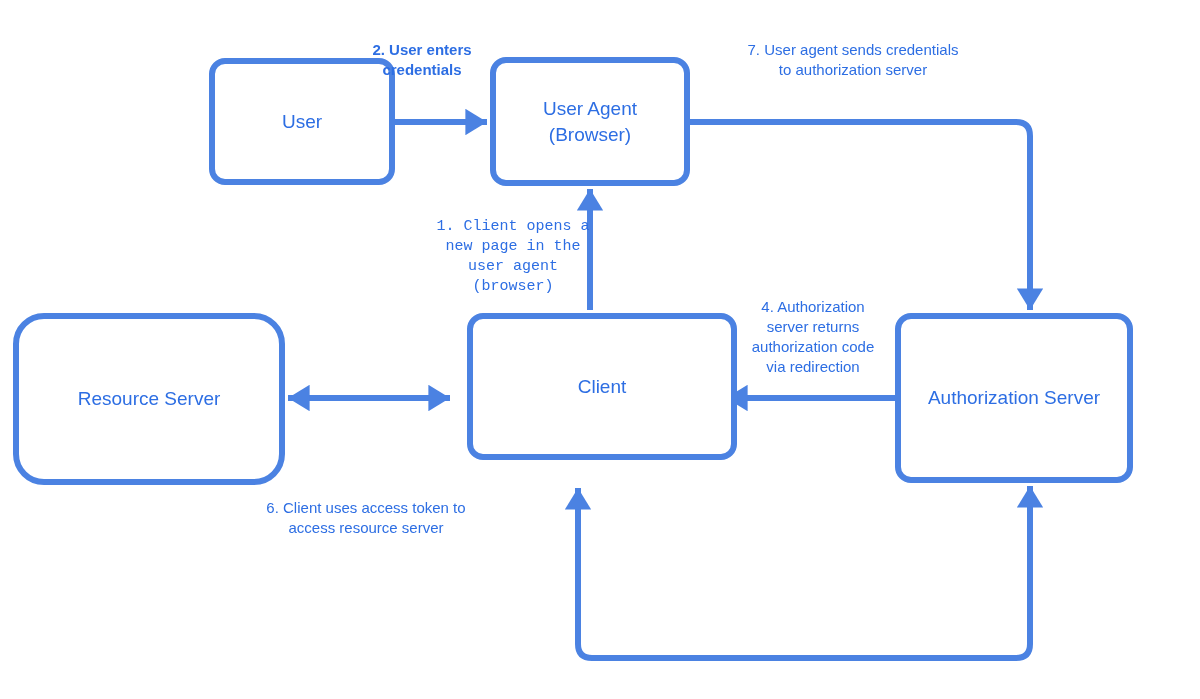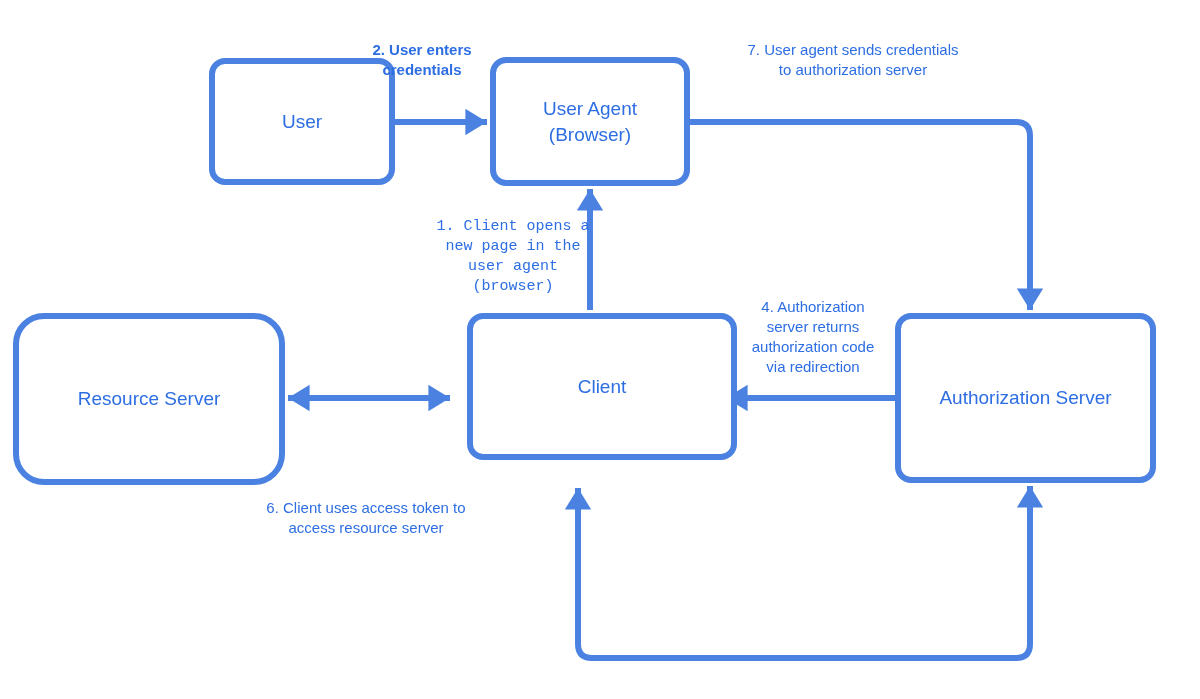--- a/index.html
+++ b/index.html
@@ -42,21 +42,21 @@
     text-align: center;
     color: var(--text);
     font-size: 19px;
     line-height: 26px;
     white-space: pre-line;
   }
   .n-user            { left: 177px; top: 58px;  width: 186px; height: 127px; margin-left: 32px; }
   .n-user-agent      { left: 490px; top: 57px;  width: 200px; height: 129px; }
   .n-resource-server { left: 13px;  top: 313px; width: 272px; height: 172px; border-radius: 31px; }
   .n-client          { left: 467px; top: 313px; width: 270px; height: 147px; }
-  .n-auth-server     { left: 895px; top: 313px; width: 261px; height: 170px; }
+  .n-auth-server     { left: 895px; top: 313px; width: 238px; height: 170px; }
   .step-label {
     position: absolute;
     transform: translateX(-50%);
     color: var(--text);
     font-size: 15px;
     line-height: 20px;
     text-align: center;
     white-space: pre-line;
   }
   .l-step1 { left: 513px; top: 217px; font-family: Liberation Mono, monospace; }

